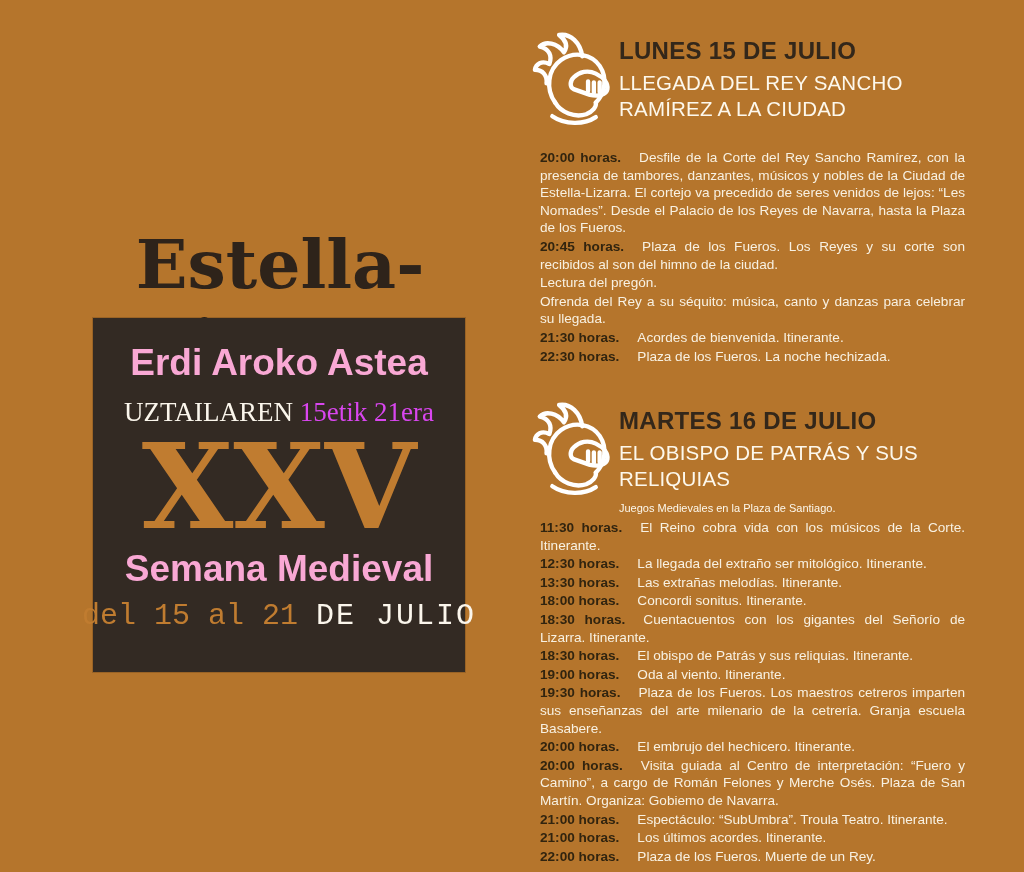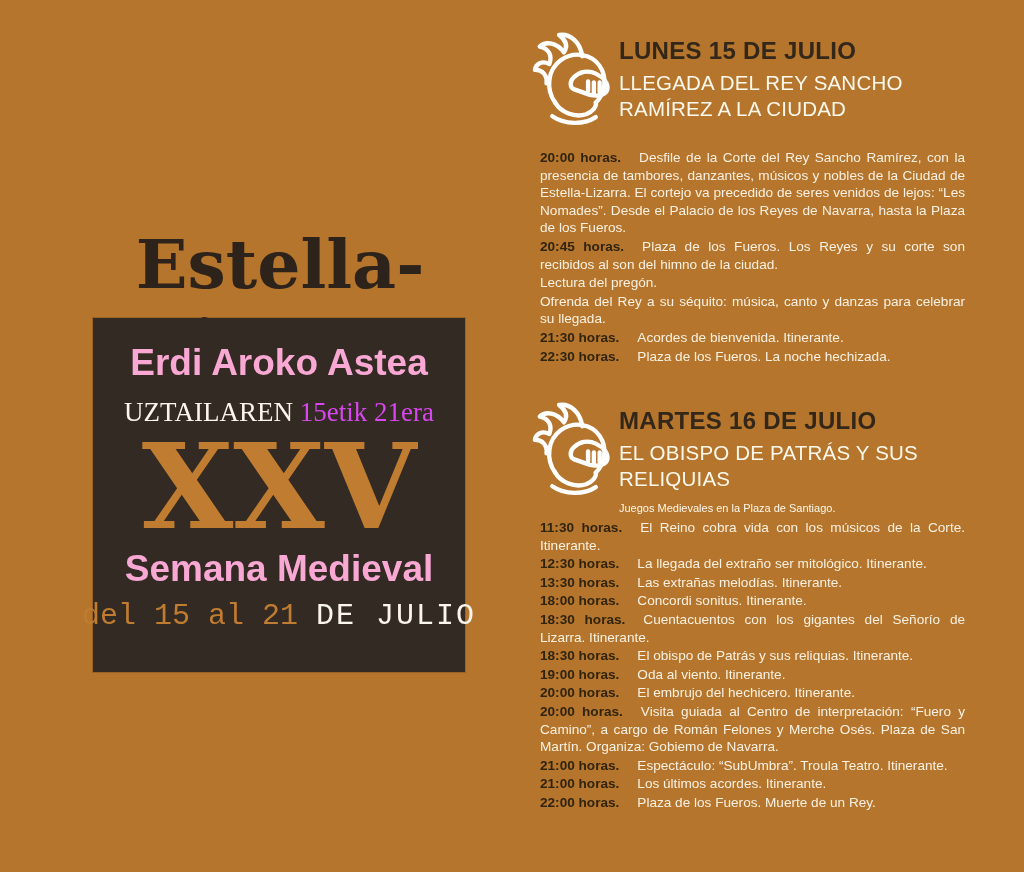--- a/index.html
+++ b/index.html
@@ -179,20 +179,21 @@
 
   <div class="events events-1">
 
   <p class="event"><span class="time">11:30 horas.</span><span class="desc">El Reino cobra vida con los músicos de la Corte. Itinerante.</span></p>
       <p class="event"><span class="time">12:30 horas.</span><span class="desc">La llegada del extraño ser mitológico. Itinerante.</span></p>
       <p class="event"><span class="time">13:30 horas.</span><span class="desc">Las extrañas melodías. Itinerante.</span></p>
       <p class="event"><span class="time">18:00 horas.</span><span class="desc">Concordi sonitus. Itinerante.</span></p>
       <p class="event"><span class="time">18:30 horas.</span><span class="desc">Cuentacuentos con los gigantes del Señorío de Lizarra. Itinerante.</span></p>
       <p class="event"><span class="time">18:30 horas.</span><span class="desc">El obispo de Patrás y sus reliquias. Itinerante.</span></p>
       <p class="event"><span class="time">19:00 horas.</span><span class="desc">Oda al viento. Itinerante.</span></p>
+      <p class="event"><span class="time">19:30 horas.</span><span class="desc">Plaza de los Fueros. Los maestros cetreros imparten sus enseñanzas del arte milenario de la cetrería. Granja escuela Basabere.</span></p>
       <p class="event"><span class="time">20:00 horas.</span><span class="desc">El embrujo del hechicero. Itinerante.</span></p>
       <p class="event"><span class="time">20:00 horas.</span><span class="desc">Visita guiada al Centro de interpretación: “Fuero y Camino”, a cargo de Román Felones y Merche Osés. Plaza de San Martín. Organiza: Gobiemo de Navarra.</span></p>
       <p class="event"><span class="time">21:00 horas.</span><span class="desc">Espectáculo: “SubUmbra”. Troula Teatro. Itinerante.</span></p>
       <p class="event"><span class="time">21:00 horas.</span><span class="desc">Los últimos acordes. Itinerante.</span></p>
       <p class="event"><span class="time">22:00 horas.</span><span class="desc">Plaza de los Fueros. Muerte de un Rey.</span></p>
     </div>
 
 </div>
 
 </body></html>

